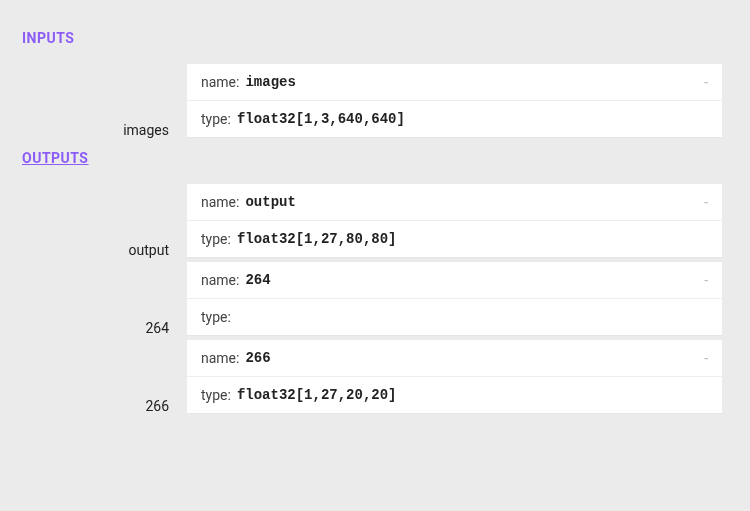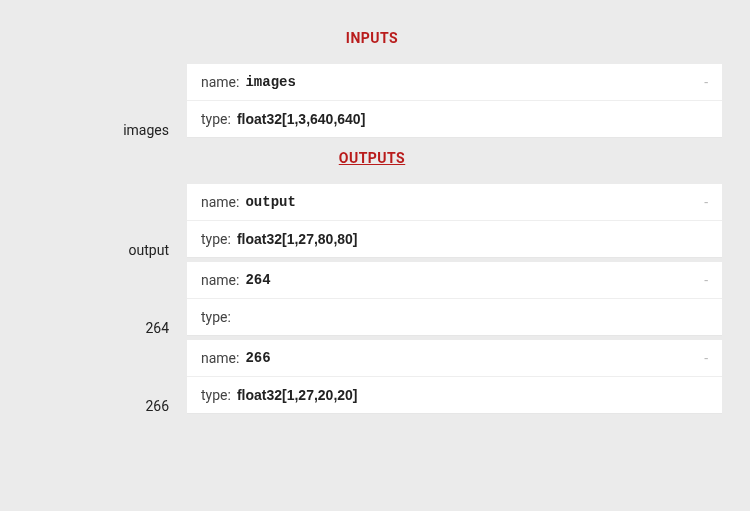--- a/index.html
+++ b/index.html
@@ -15,22 +15,21 @@
       width: 750px;
       height: 511px;
       padding: 20px 28px 20px 22px;
     }
     .section-header {
       font-weight: 700;
       font-size: 14px;
       letter-spacing: 0.5px;
       margin-top: 10px;
       margin-bottom: 18px;
-      color: #b91c1c;
-      text-align: center;
+      color: #8b5cf6;
     }
     .section-header.mt {
       margin-top: 12px;
       text-decoration: underline;
     }
     .row-wrap {
       display: flex;
       margin-bottom: 2px;
       align-items: flex-end;
     }
@@ -60,21 +59,21 @@
     .kv-key {
       color: #444;
       margin-right: 6px;
     }
     .kv-val {
       font-weight: 700;
       font-family: "Consolas", "Menlo", "Courier New", monospace;
       color: #222;
     }
     .kv-val.mono-only {
-      font-family: Liberation Sans, sans-serif;
+      font-family: Liberation Mono, monospace;
     }
     .dash {
       position: absolute;
       right: 14px;
       color: #bbb;
       font-size: 14px;
     }
     .group-gap {
       height: 2px;
     }

